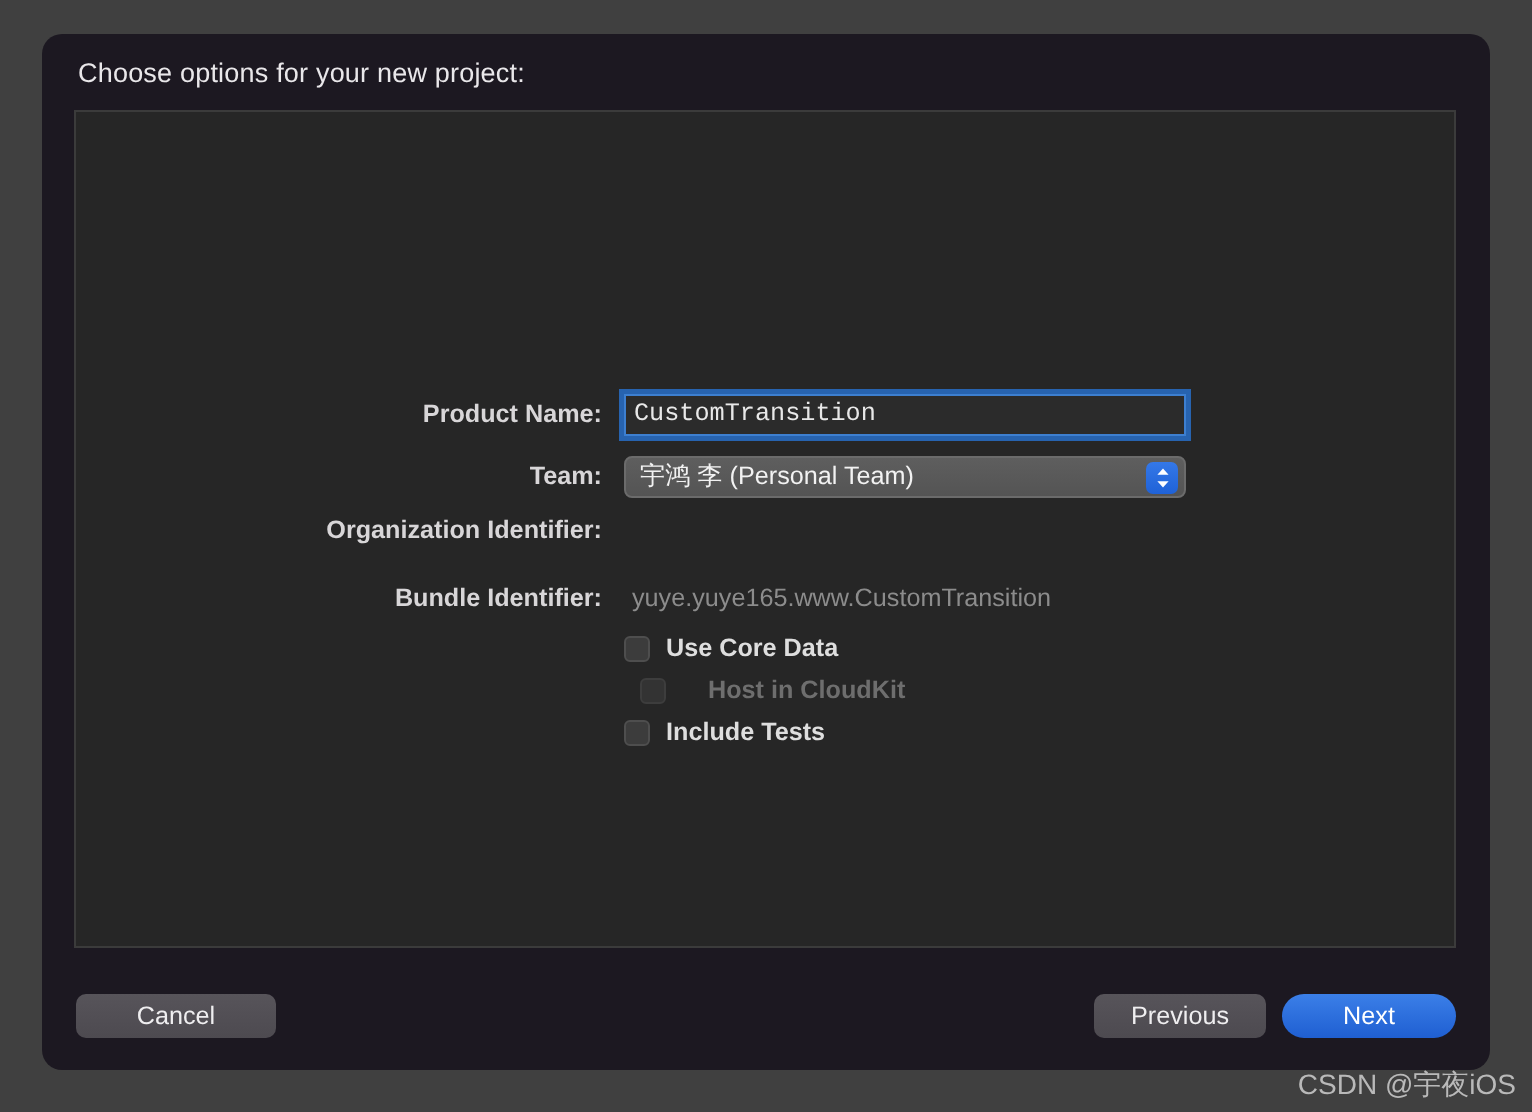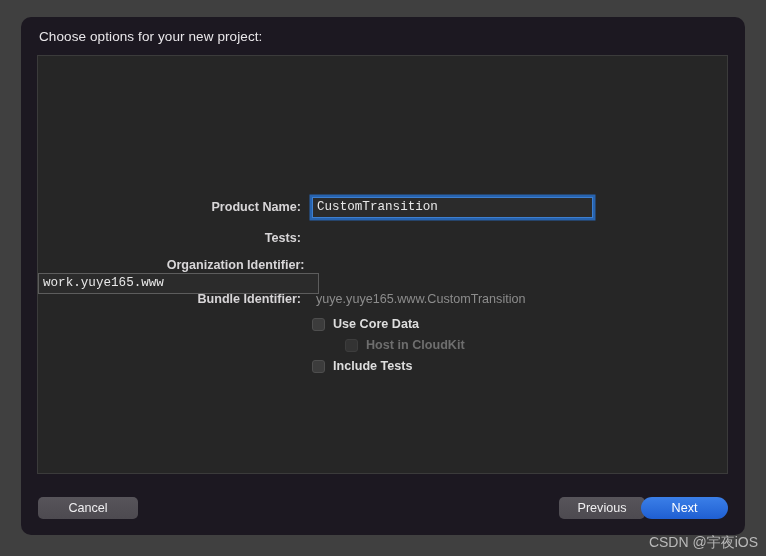--- a/index.html
+++ b/index.html
@@ -194,21 +194,21 @@
     color: #efeef0;
   }
 
   .btn-blue {
     background: linear-gradient(to bottom, #3b7fe8 0%, #1f5fd2 100%);
     color: #ffffff;
     border-radius: 11px;
   }
 
   #btn-cancel   { left: 17px;  top: 480px; width: 100px; }
-  #btn-previous { left: 538px; top: 480px; width: 86px;  }
+  #btn-previous { left: 526px; top: 480px; width: 86px;  }
   #btn-next     { left: 620px; top: 480px; width: 87px;  }
 
   
   #watermark {
     position: absolute;
     right: 8px;
     bottom: 4px;
     font-size: 14px;
     color: #b9b9b9;
     white-space: nowrap;
@@ -228,41 +228,49 @@
       <div id="form">
 
         <div class="form-row" style="left:0px; top:140px;">
           <div class="form-label">Product Name:</div>
           <div class="form-control">
             <input class="textfield focused" type="text" value="CustomTransition" style="">
           </div>
         </div>
 
         <div class="form-row" style="left:0px; top:171px;">
-          <div class="form-label">Tests:</div>
+          <div class="form-label">Team:</div>
+          <div class="form-control">
+            <div class="popup-button">
+              <span class="popup-text">宇鸿 李 (Personal Team)</span>
+              <span class="popup-stepper">
+                <svg width="9" height="12" viewBox="0 0 9 12" aria-hidden="true">
+                  <path d="M4.5 1.2 L7.3 4.4 L1.7 4.4 Z" fill="#ffffff"></path>
+                  <path d="M4.5 10.8 L1.7 7.6 L7.3 7.6 Z" fill="#ffffff"></path>
+                </svg>
+              </span>
+            </div>
+          </div>
         </div>
 
         <div class="form-row" style="left:0px; top:202px;flex-direction:column;">
           <div class="form-label">Organization Identifier:</div>
-          <div class="form-control">
-            <input class="textfield" type="text" value="work.yuye165.www" style="">
-          </div>
         </div>
 
         <div class="form-row" style="left:0px; top:232px;">
           <div class="form-label">Bundle Identifier:</div>
           <div class="static-value">yuye.yuye165.www.CustomTransition</div>
         </div>
 
         <div class="check-row" style="left:274px; top:261px;">
           <span class="checkbox"></span>
           <span class="check-label">Use Core Data</span>
         </div>
 
-        <div class="check-row" style="left:307px; top:282px;">
+        <div class="check-row" style="left:282px; top:282px;gap:13px;">
           <span class="checkbox disabled"></span>
           <span class="check-label disabled">Host in CloudKit</span>
         </div>
 
         <div class="check-row" style="left:274px; top:303px;">
           <span class="checkbox"></span>
           <span class="check-label">Include Tests</span>
         </div>
 
       </div>

